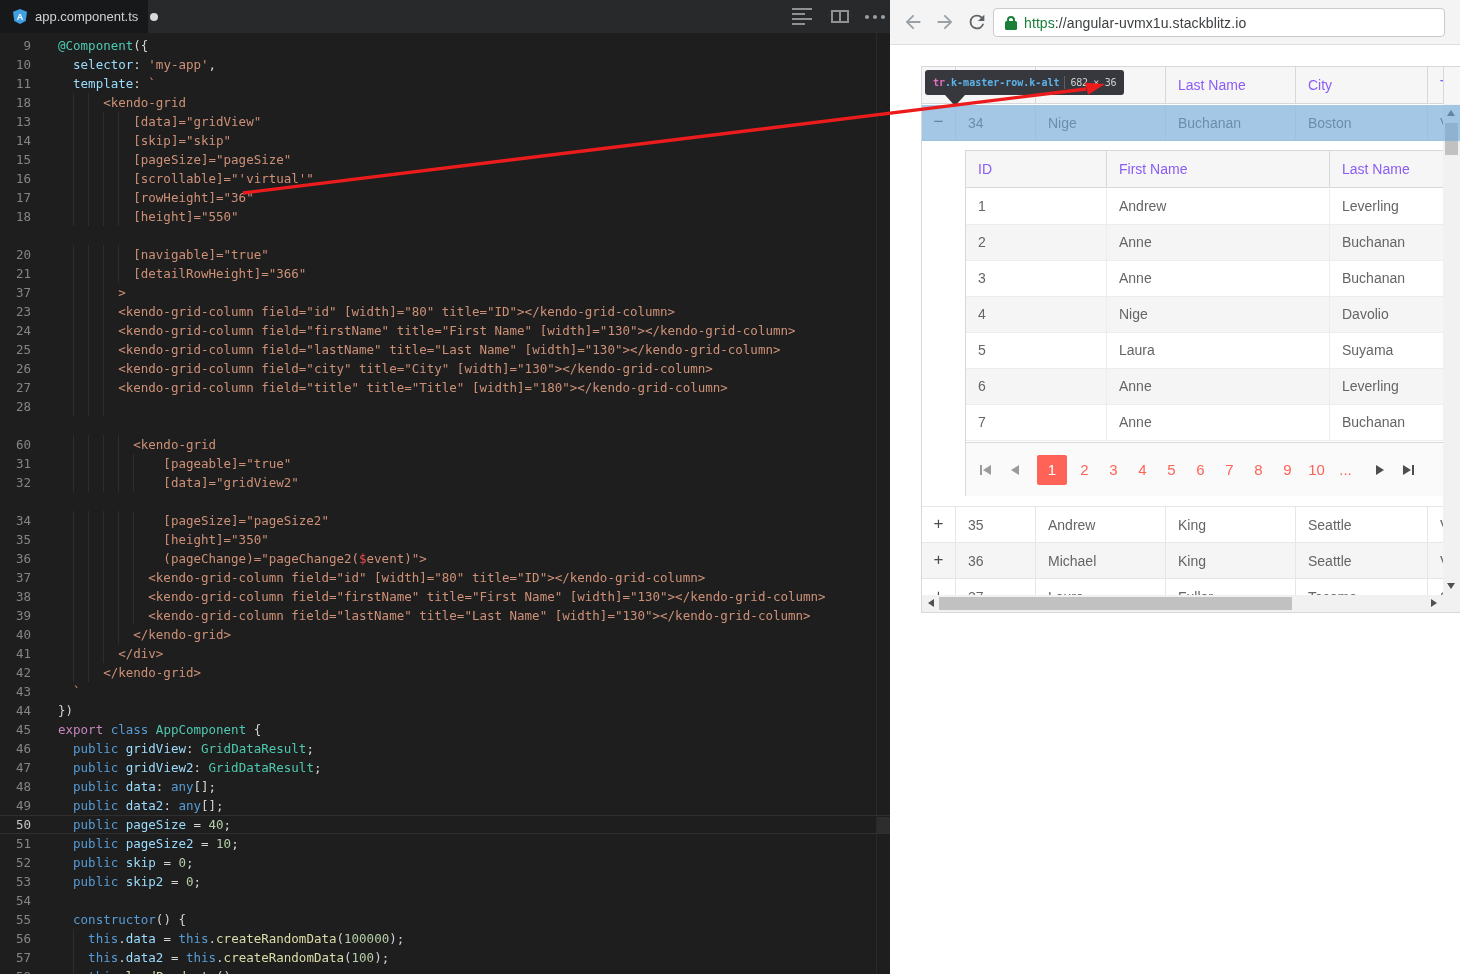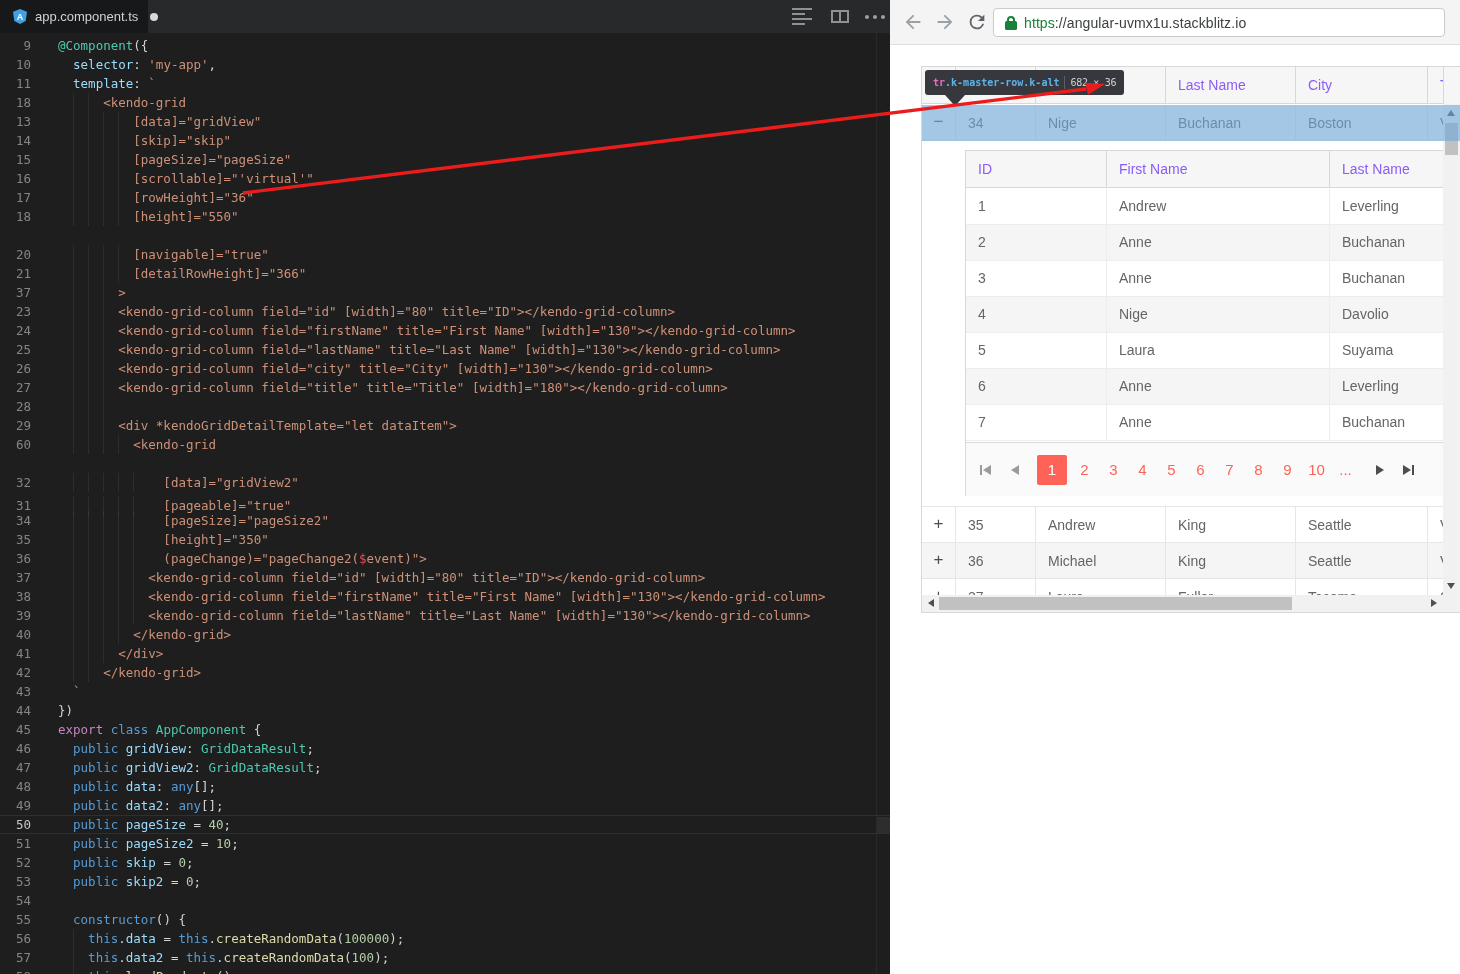--- a/index.html
+++ b/index.html
@@ -213,36 +213,29 @@
           <span class="guide" style="left: 103.15px;"></span>
           <span class="lt">        <span style="color: rgb(206, 145, 120);">&lt;kendo-grid-column field="title" title="Title" [width]="180"&gt;&lt;/kendo-grid-column&gt;</span></span>
         </div>
         <div class="code-line" style="top: 397px;">
           <span class="ln">28</span>
           <span class="guide" style="left: 73.05px;"></span>
           <span class="guide" style="left: 88.1px;"></span>
           <span class="guide" style="left: 103.15px;"></span>
           <span class="lt">        </span>
         </div>
-        <div class="code-line" style="top: 416px;">
-          <span class="ln">29</span>
-          <span class="guide" style="left: 73.05px;"></span>
-          <span class="guide" style="left: 88.1px;"></span>
-          <span class="guide" style="left: 103.15px;"></span>
-          <span class="lt">        <span style="color: rgb(206, 145, 120);">&lt;div *kendoGridDetailTemplate="let dataItem"&gt;</span></span>
-        </div>
         <div class="code-line" style="top: 435px;">
           <span class="ln">60</span>
           <span class="guide" style="left: 73.05px;"></span>
           <span class="guide" style="left: 88.1px;"></span>
           <span class="guide" style="left: 103.15px;"></span>
           <span class="guide" style="left: 118.2px;"></span>
           <span class="lt">          <span style="color: rgb(206, 145, 120);">&lt;kendo-grid</span></span>
         </div>
-        <div class="code-line" style="top: 454px; margin-top: 42px;">
+        <div class="code-line" style="top: 454px;">
           <span class="ln">31</span>
           <span class="guide" style="left: 73.05px;"></span>
           <span class="guide" style="left: 88.1px;"></span>
           <span class="guide" style="left: 103.15px;"></span>
           <span class="guide" style="left: 118.2px;"></span>
           <span class="guide" style="left: 133.25px;"></span>
           <span class="lt">              <span style="color: rgb(206, 145, 120);">[pageable]="true"</span></span>
         </div>
         <div class="code-line" style="top: 473px;">
           <span class="ln">32</span>

